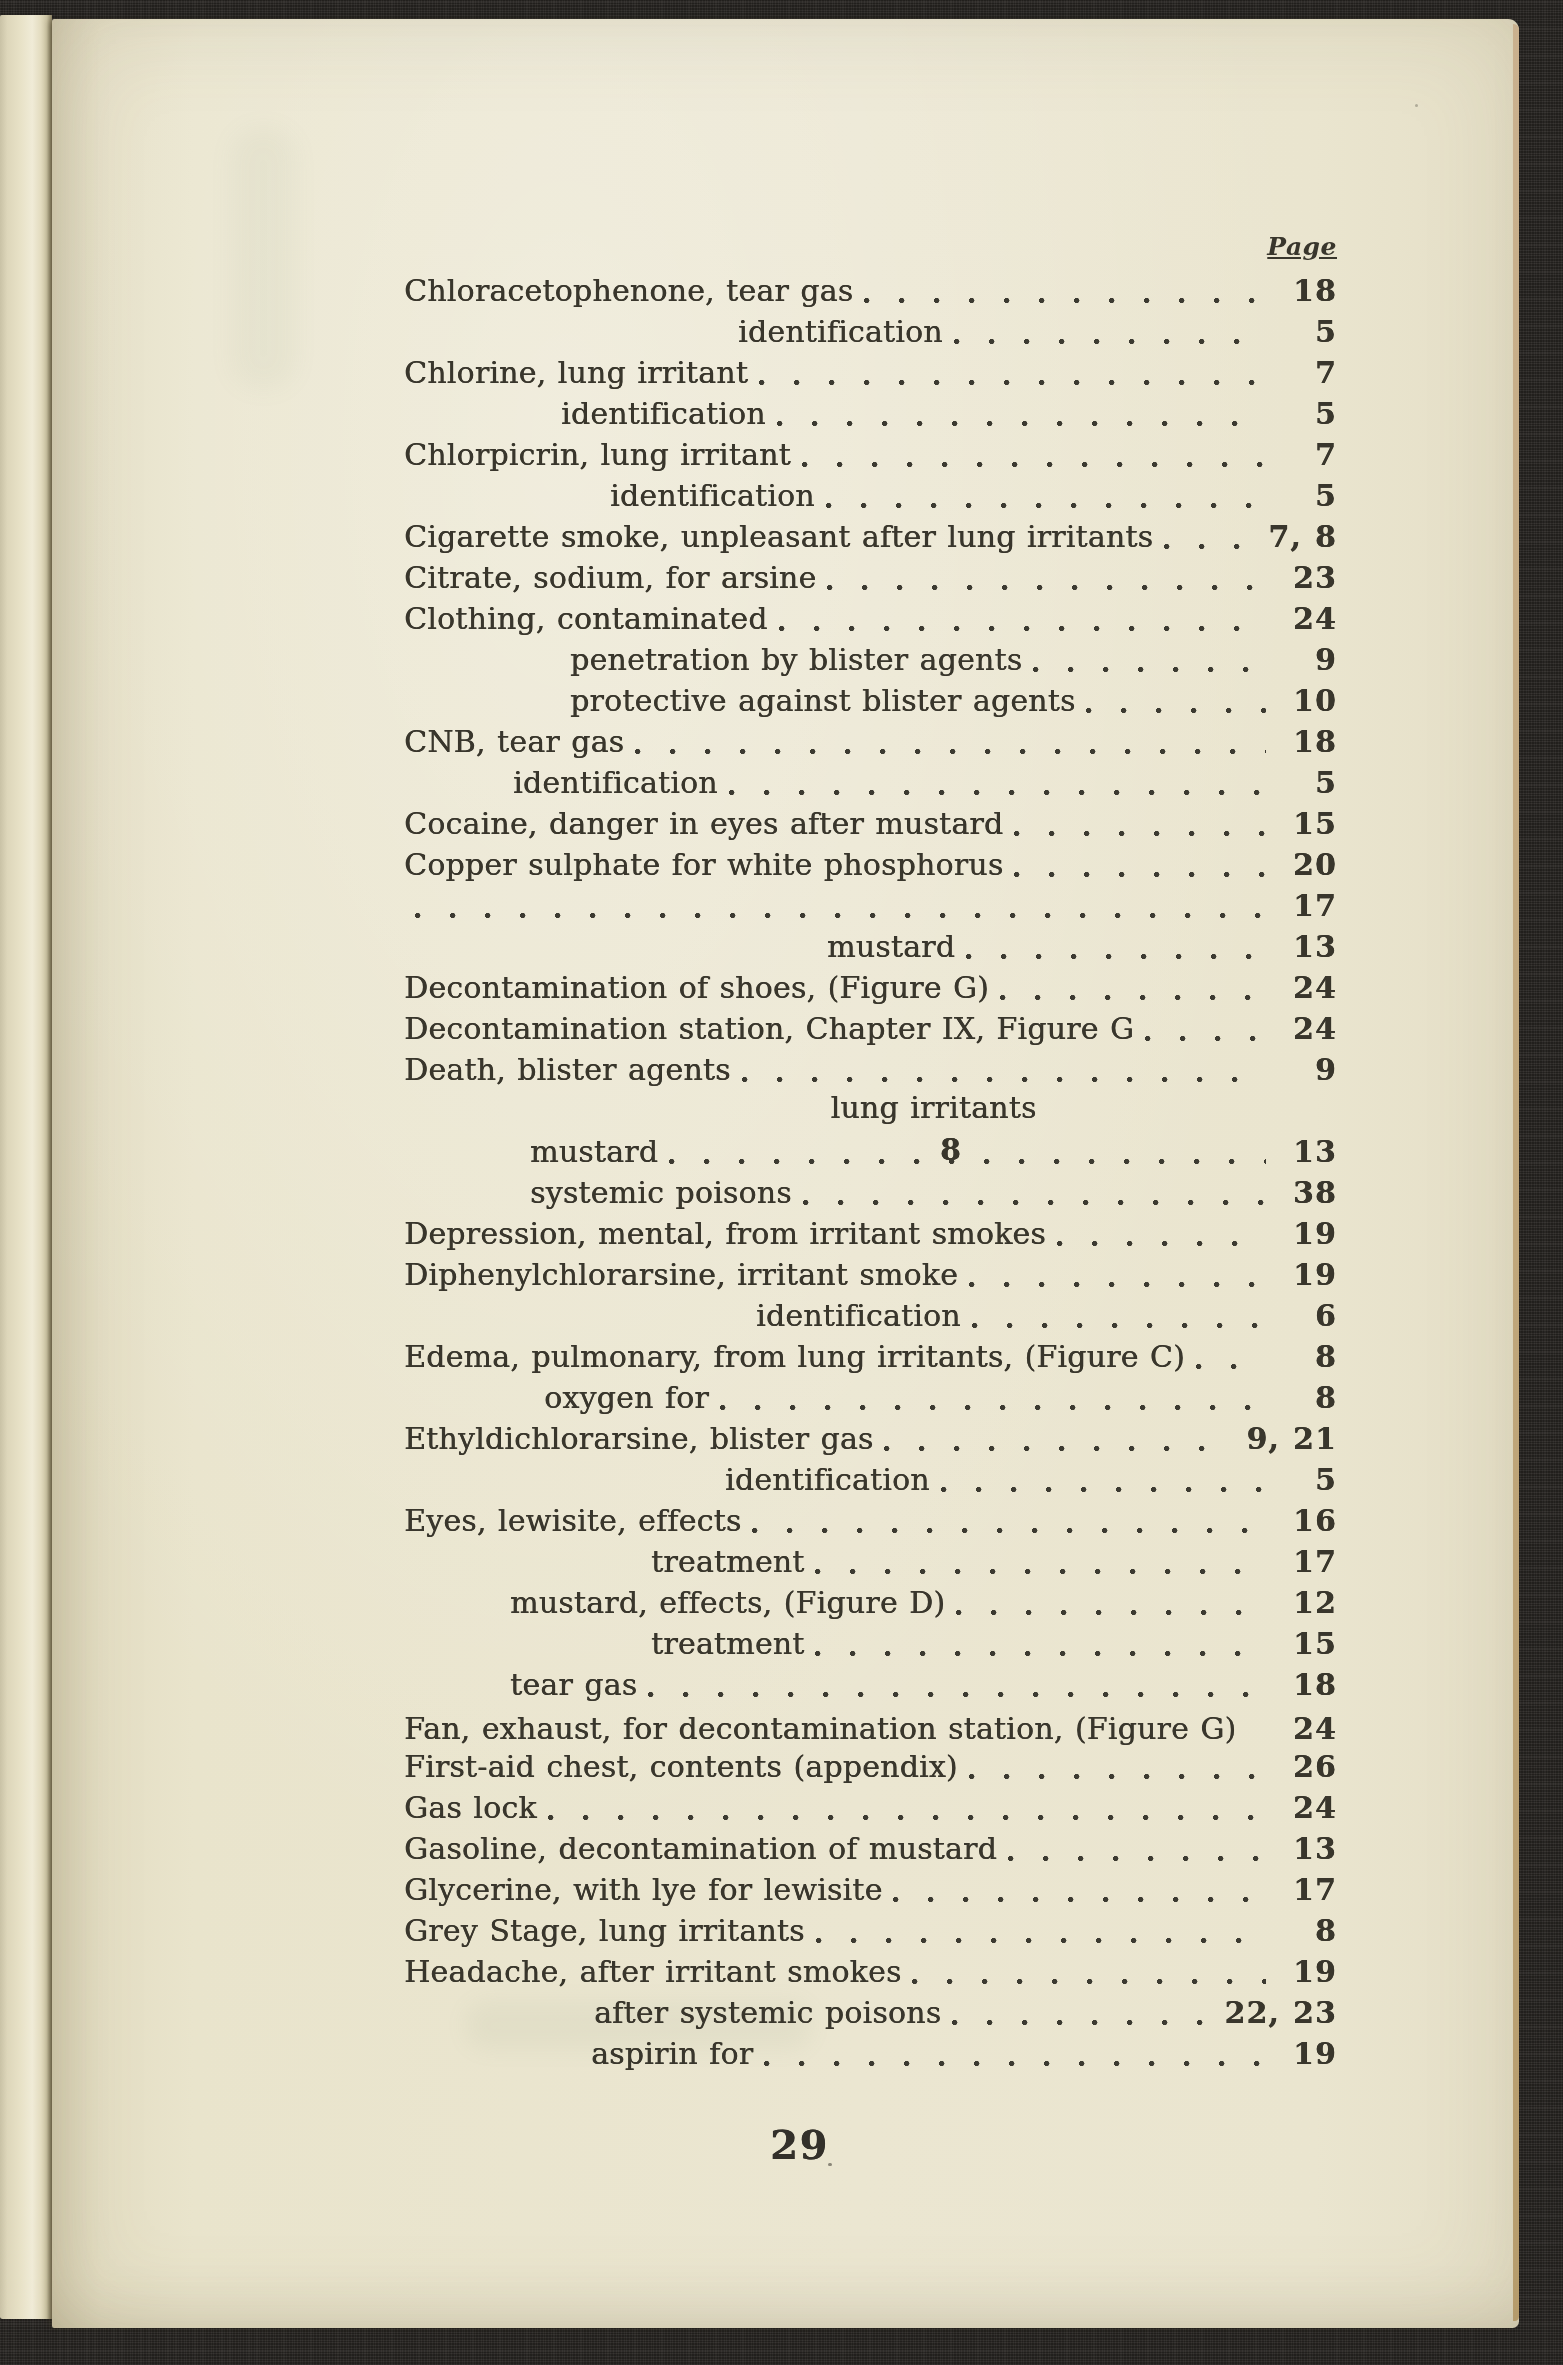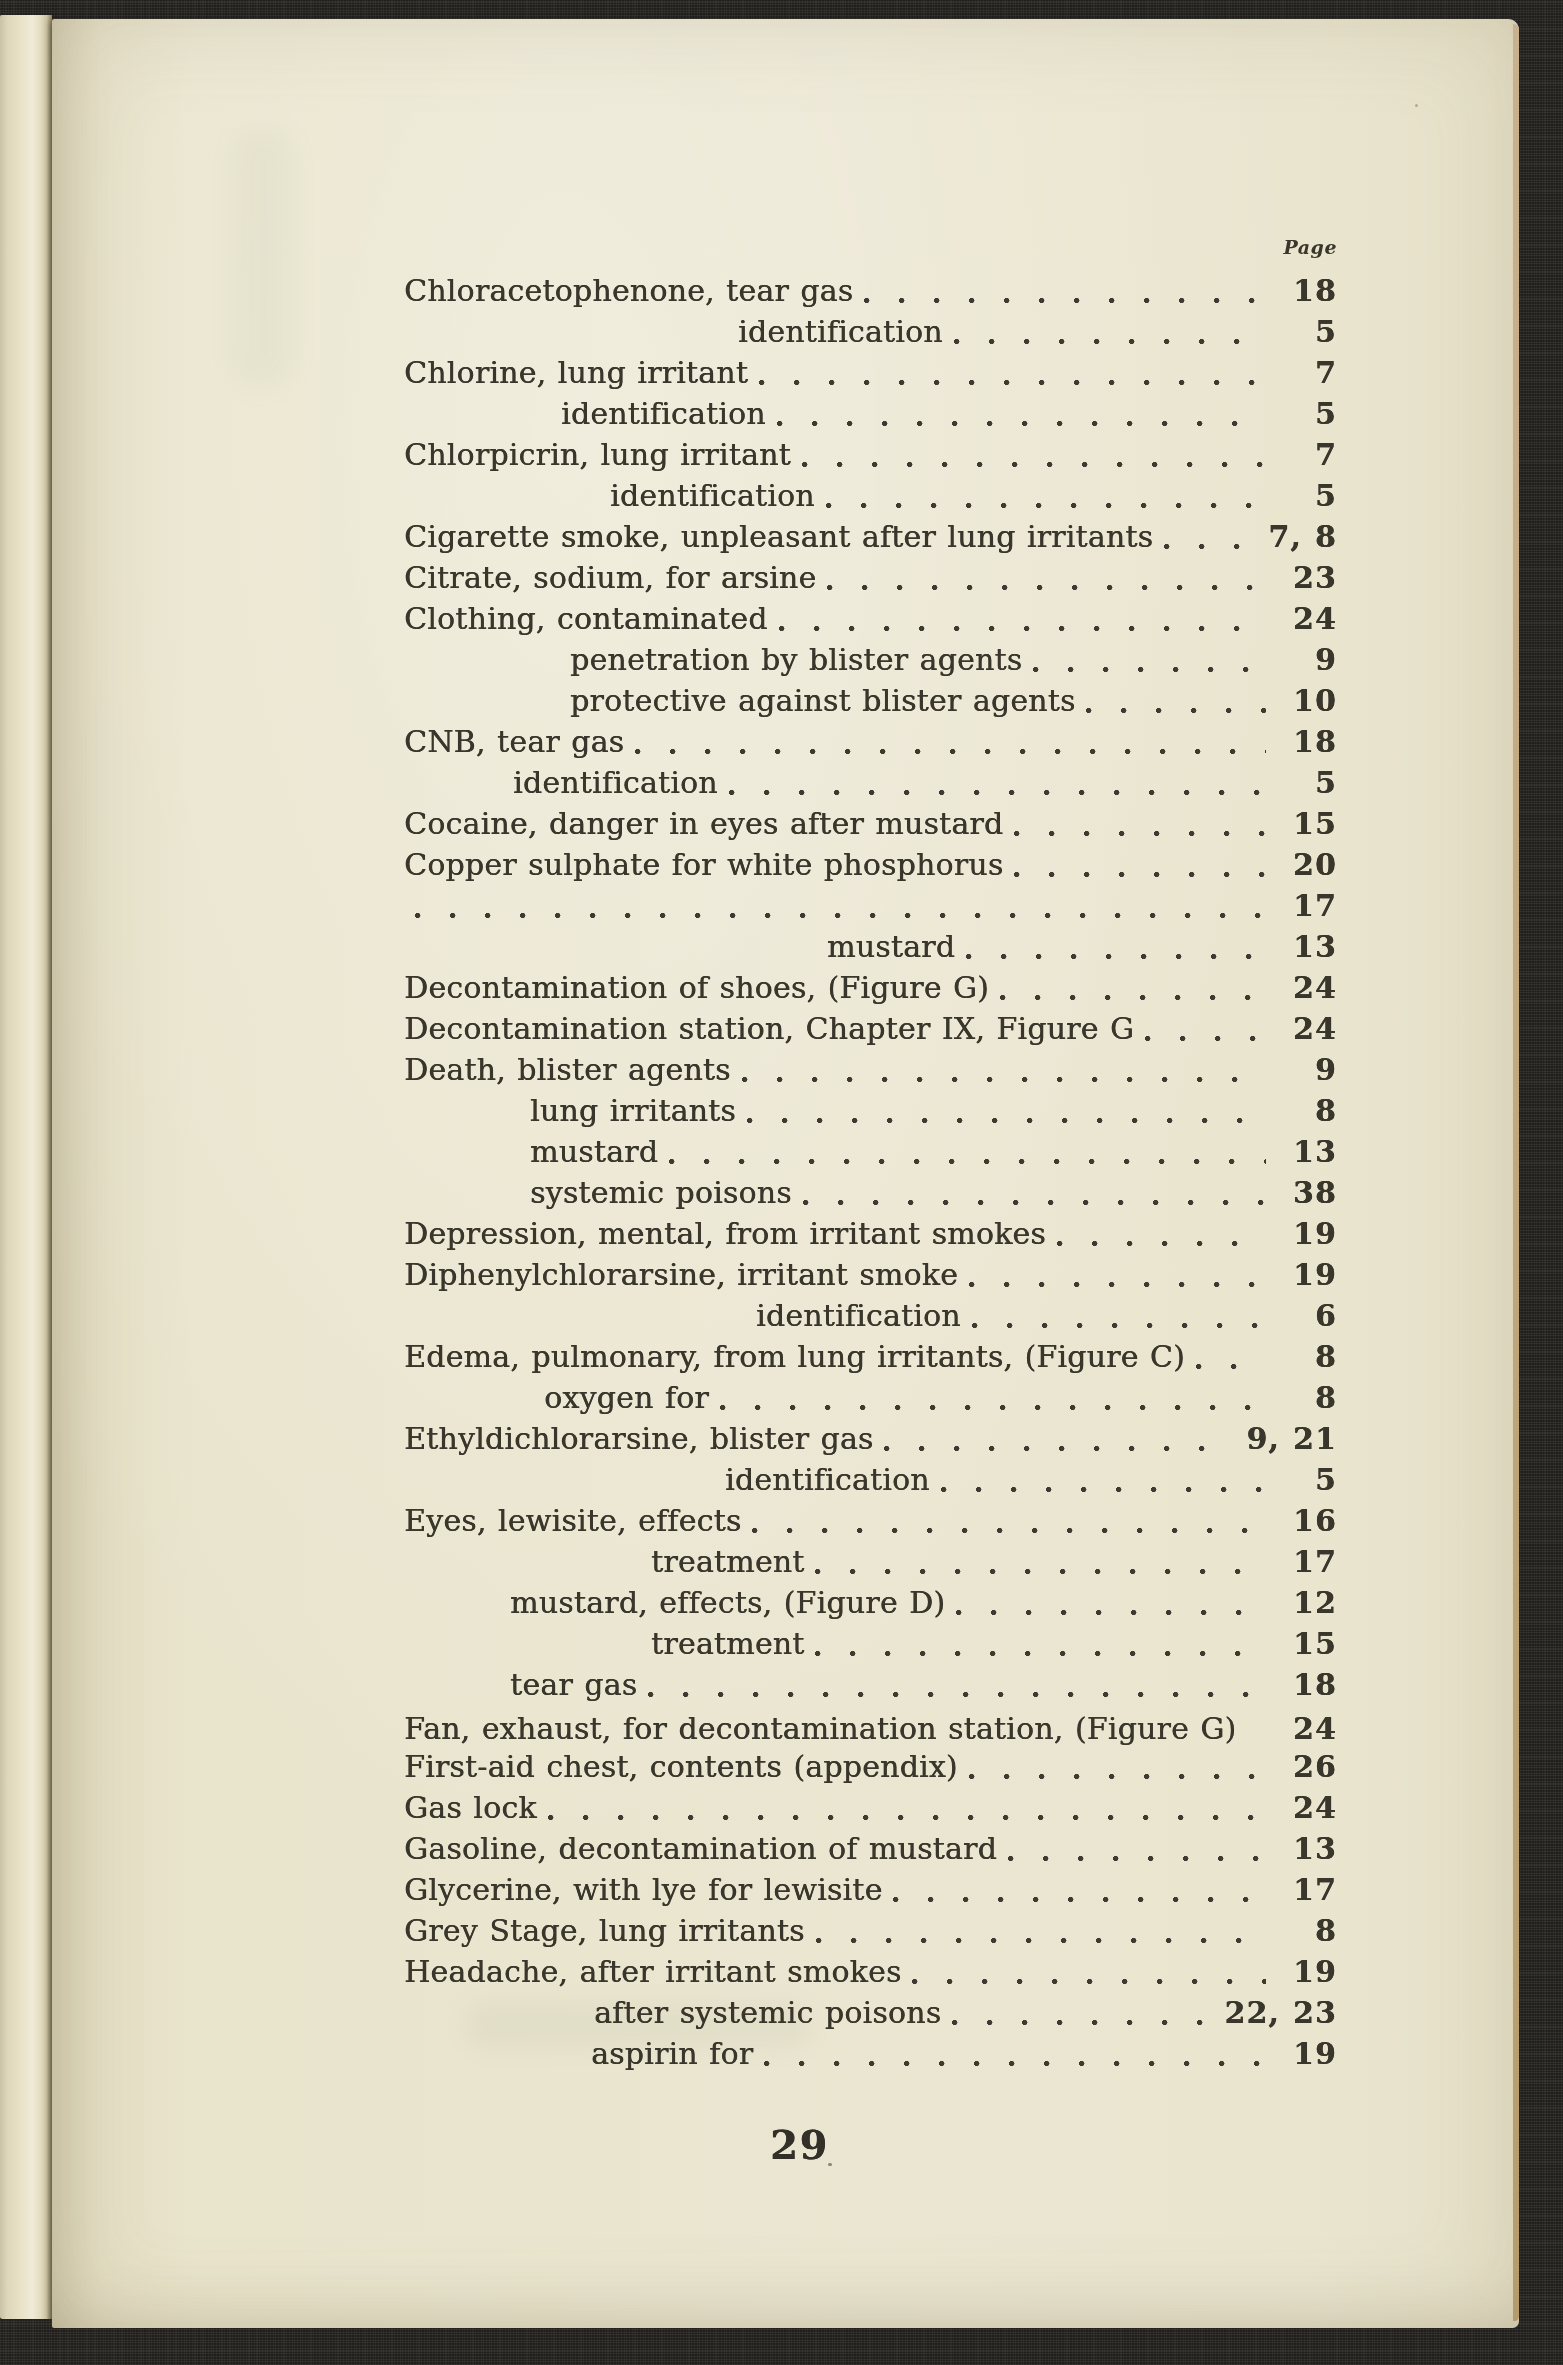--- a/index.html
+++ b/index.html
@@ -44,21 +44,21 @@
   .speck-1{position:absolute;left:776px;top:2144px;width:3.8px;height:3.8px;border-radius:50%;background:#3a382f;opacity:.55;}
   .speck-2{position:absolute;left:1363px;top:85px;width:3.3px;height:3.3px;border-radius:50%;background:#4a473c;opacity:.35;}
 
   .index{
     position:absolute;left:352px;top:214px;width:933px;
     color:#39362c;
   }
   .col-header{
     height:37px;line-height:28px;
     text-align:right;
-    font-style:italic;font-weight:bold;font-size:19px;letter-spacing:0.5px;
+    font-style:italic;font-weight:bold;font-size:25px;letter-spacing:0.5px;text-decoration:underline;
   }
   .row{
     height:41px;display:flex;align-items:center;
     font-size:30px;letter-spacing:0.2px;word-spacing:1.6px;
   }
   .entry-text{
     white-space:nowrap;flex:0 0 auto;
     text-shadow:0.4px 0 currentColor;
   }
   .leader{
@@ -207,21 +207,21 @@
     <span class="leader"></span>
     <span class="pagenum">24</span>
   </div>
 
   <div class="row" style="padding-left: 0px;">
     <span class="entry-text">Death, blister agents</span>
     <span class="leader"></span>
     <span class="pagenum">9</span>
   </div>
 
-  <div class="row" style="padding-left: 126px;">
+  <div class="row" style="padding-left: 126px; flex-direction: column;">
     <span class="entry-text">lung irritants</span>
     <span class="leader"></span>
     <span class="pagenum">8</span>
   </div>
 
   <div class="row" style="padding-left: 126px;">
     <span class="entry-text">mustard</span>
     <span class="leader"></span>
     <span class="pagenum">13</span>
   </div>

